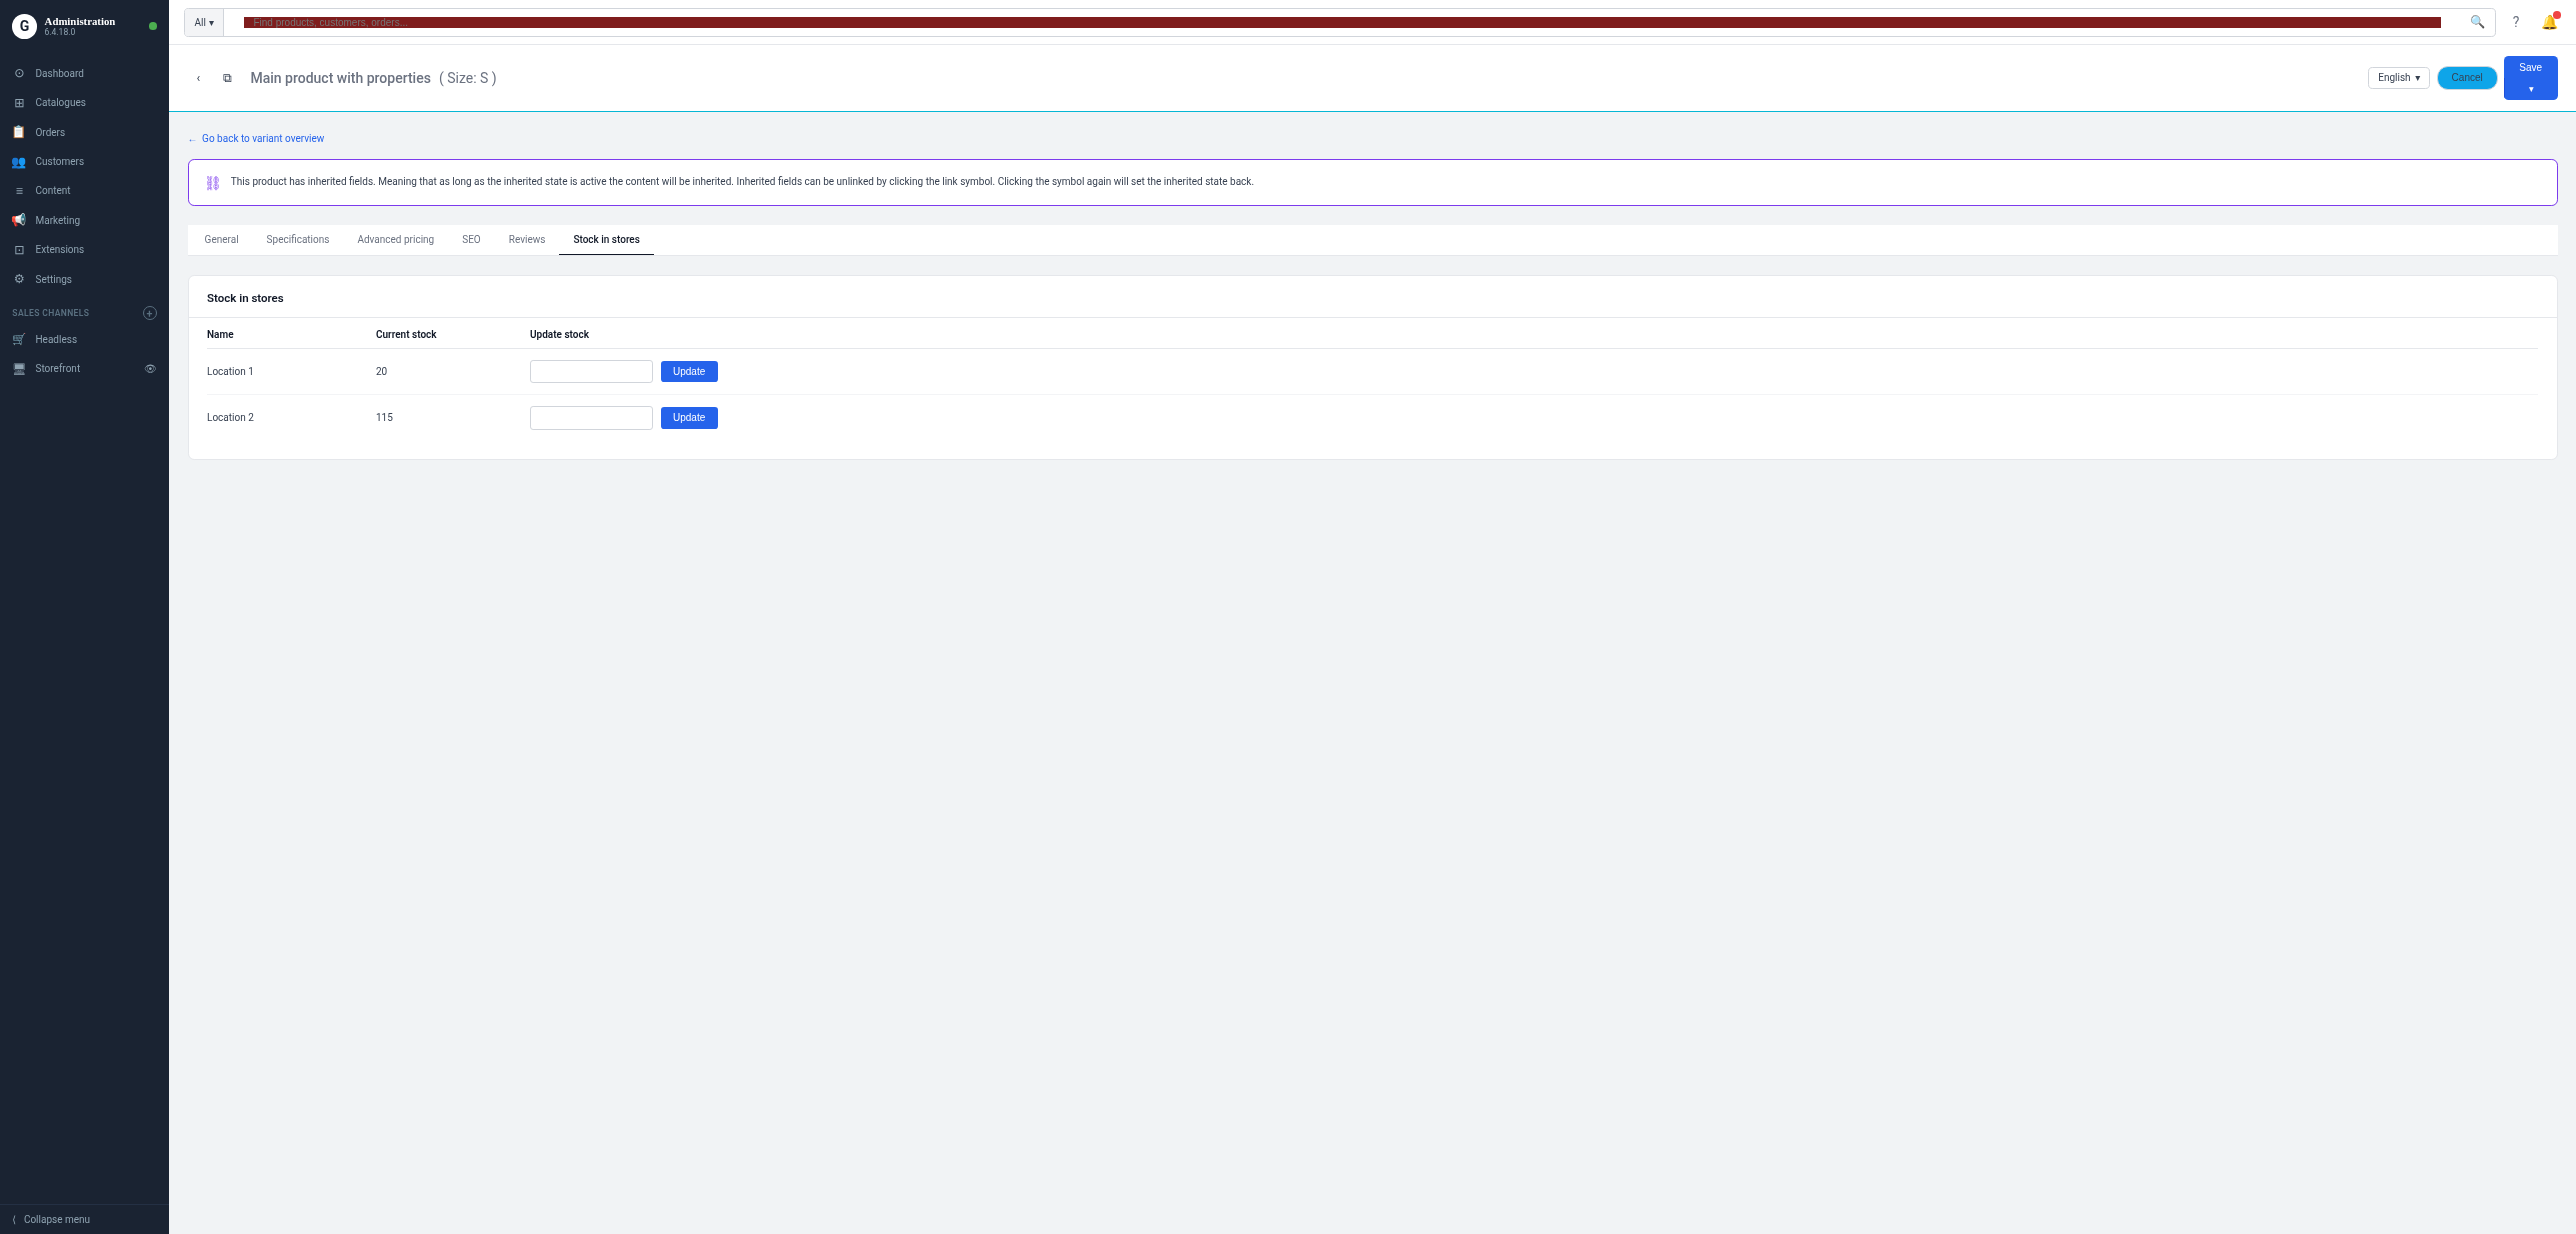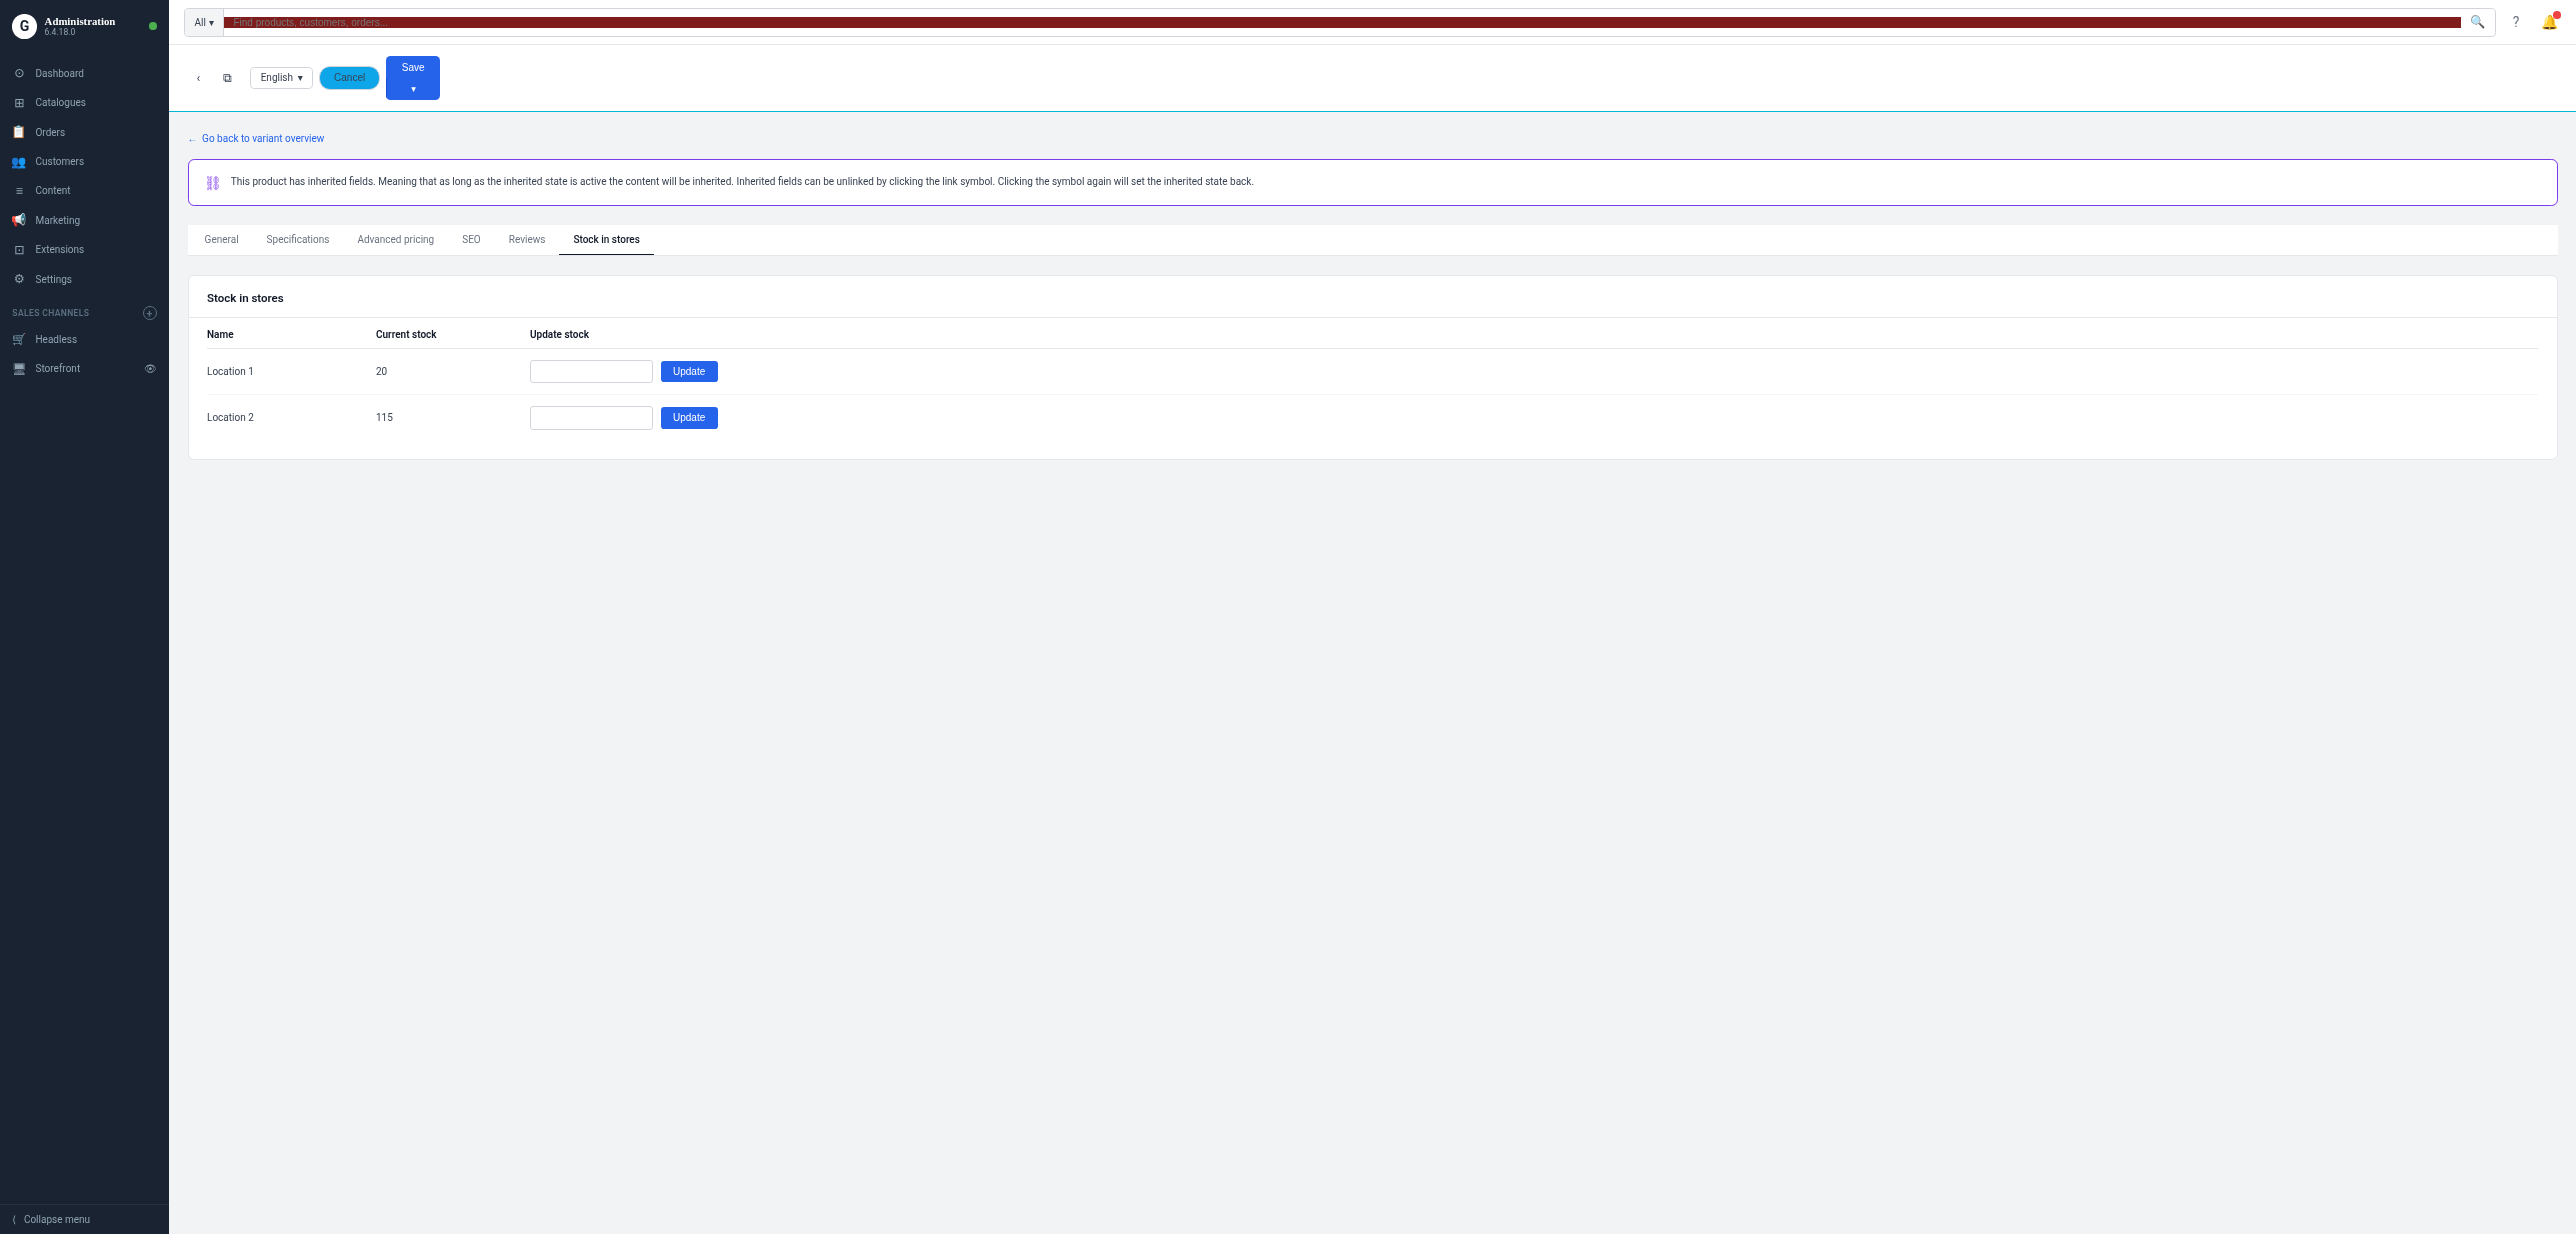--- a/index.html
+++ b/index.html
@@ -112,20 +112,21 @@
       box-shadow: 0 0.8px 3.1px rgba(0,0,0,0.06);
     }
     .search-container {
       flex: 1;
       display: flex;
       align-items: center;
       border: 0.8px solid #d1d5db;
       border-radius: 4.6px;
       overflow: hidden;
       height: 29px;
+      gap: 20px;
     }
     .search-all-btn {
       display: flex;
       align-items: center;
       gap: 3.1px;
       padding: 0 9.2px;
       background: #f3f4f6;
       border-right: 0.8px solid #d1d5db;
       height: 100%;
       font-size: 10px;
@@ -433,20 +434,24 @@
 
   <div class="page-header">
     <div class="page-header-nav">
       <div class="nav-btn">
         <span>‹</span>
       </div>
       <div class="nav-btn">
         <span>⧉</span>
       </div>
     </div>
+    <h1 class="page-title">
+      <span>Main product with properties</span>
+      <span style="color:#6b7280;font-weight:400;margin-left:4.6px;">( Size: S )</span>
+    </h1>
     <div class="page-header-actions">
       <div class="lang-select">
         <span>English</span>
         <span>▾</span>
       </div>
       <button class="cancel-btn">Cancel</button>
       <div class="save-btn-group">
         <button class="save-btn">Save</button>
         <button class="save-btn-dropdown">
           <span>▾</span>

